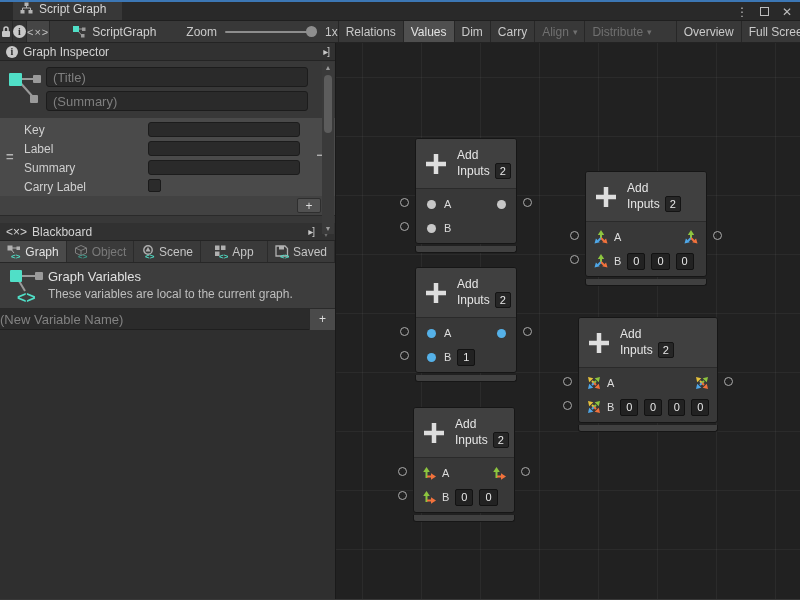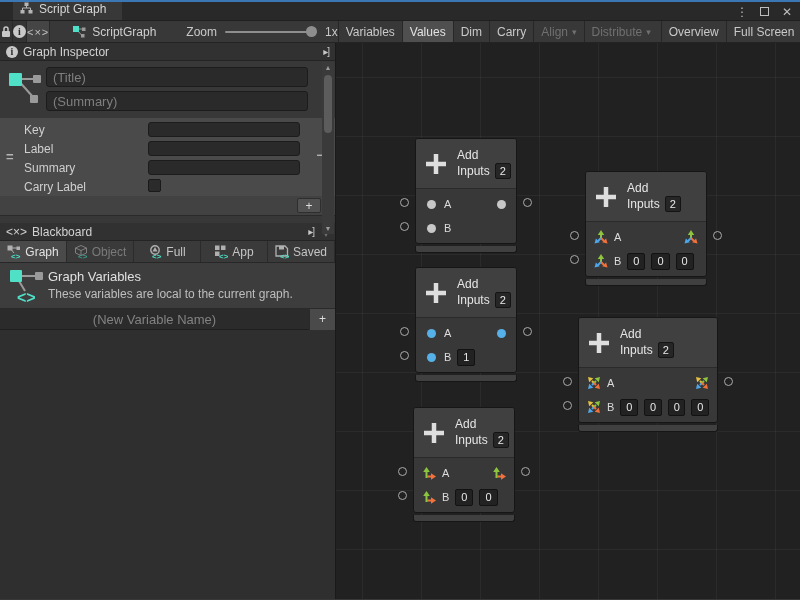--- a/index.html
+++ b/index.html
@@ -34,21 +34,21 @@
   .tb-zoom { display:flex; align-items:center; gap:8px; margin-left:30px; }
   .zoomtrack { position:relative; width:92px; height:2px; background:#8e8e8e; border-radius:1px; }
   .zoomhandle { position:absolute; right:0; top:-4.5px; width:11px; height:11px; border-radius:50%;
     background:#8e8e8e; }
   .tb-buttons { margin-left:auto; display:flex; align-items:stretch; }
   .tbtn { display:flex; align-items:center; gap:4px; padding:0 7px; border-left:1px solid #272727;
     color:#c9c9c9; white-space:nowrap; }
   .tbtn.active { background:#4f4f4f; color:#e2e2e2; }
   .tbtn.disabled { color:#707070; }
   .tbtn .caret { font-size:9px; margin-top:1px; }
-  .tbtn.grp { margin-left:3px; border-left:1px solid #272727; }
+  .tbtn.grp { margin-left:17px; border-left:1px solid #272727; }
 
   
   .main { display:flex; height:556px; }
   .leftpanel { position:relative; width:336px; background:#383838; border-right:1px solid #1a1a1a;
     display:flex; flex-direction:column; }
 
   .sechead { height:18px; background:#313131; border-bottom:1px solid #242424; display:flex;
     align-items:center; gap:5px; padding:0 6px; color:#d2d2d2; flex:none; }
   .sechead .sp { flex:1; }
   .dock { color:#c8c8c8; font-size:10px; letter-spacing:-1px; }
@@ -92,21 +92,21 @@
   .bbtab.active { background:#4a4a4a; color:#e2e2e2; }
   .bbtab.dim { color:#7a7a7a; }
 
   .gvars { position:relative; height:46px; background:#3d3d3d; border-bottom:1px solid #2a2a2a; flex:none; }
   .gvars .t { position:absolute; left:48px; top:6px; font-size:13px; color:#e0e0e0; }
   .gvars .d { position:absolute; left:48px; top:24px; font-size:12px; color:#bebebe; }
   .gvars svg { position:absolute; left:8px; top:4px; }
 
   .newvar { height:21px; background:#2b2b2b; display:flex; align-items:center; flex:none;
     border-bottom:1px solid #1f1f1f; }
-  .newvar input { flex:1; background:transparent; border:none; outline:none; text-align:center;
+  .newvar input { flex:1; background:transparent; border:none; outline:none; text-align:left;
     color:#cfcfcf; font-size:13px; font-family:"Liberation Sans", sans-serif; }
   .newvar input::placeholder { color:#828282; }
   .newvar .vaddbtn { width:26px; height:21px; background:#4a4a4a; border-left:1px solid #2a2a2a;
     color:#dddddd; display:flex; align-items:center; justify-content:center; }
   .bb-empty { flex:1; background:#2f2f2f; }
 
   
   .canvas { position:relative; flex:1; background-color:#212121;
     background-image:linear-gradient(rgba(255,255,255,0.045) 1px, transparent 1px),
                      linear-gradient(90deg, rgba(255,255,255,0.045) 1px, transparent 1px);
@@ -181,21 +181,21 @@
     </div>
     <div class="tb-zoom">
       <span>Zoom</span>
       <span class="zoomtrack">
         <span class="zoomhandle"></span>
       </span>
       <span>1x</span>
     </div>
     <div class="tb-buttons">
       <div class="tbtn">
-        <span>Variables</span>
+        <span>Relations</span>
         </div>
       <div class="tbtn active">
         <span>Values</span>
         </div>
       <div class="tbtn">
         <span>Dim</span>
         </div>
       <div class="tbtn">
         <span>Carry</span>
         </div>
@@ -301,21 +301,21 @@
             <text x="4" y="13.5" font-size="8" font-weight="bold" fill="#3d9a8a">&lt;&gt;</text>
           </svg>
           <span>Object</span>
         </div>
         <div class="bbtab">
           <svg width="14" height="14" viewBox="0 0 14 14">
             <circle cx="7" cy="5" r="4.2" fill="none" stroke="#b0b0b0" stroke-width="1.4"></circle>
             <path d="M7 2 L9.5 6.5 L4.5 6.5 Z" fill="#b0b0b0"></path>
             <text x="4" y="13.5" font-size="8" font-weight="bold" fill="#50DFC7">&lt;&gt;</text>
           </svg>
-          <span>Full</span>
+          <span>Scene</span>
         </div>
         <div class="bbtab">
           <svg width="14" height="14" viewBox="0 0 14 14">
             <rect x="1" y="0.5" width="4.5" height="4.5" fill="#b0b0b0"></rect>
             <rect x="7" y="0.5" width="4.5" height="4.5" fill="#b0b0b0"></rect>
             <rect x="1" y="6.5" width="4.5" height="4.5" fill="#b0b0b0"></rect>
             <text x="5" y="13.5" font-size="8" font-weight="bold" fill="#50DFC7">&lt;&gt;</text>
           </svg>
           <span>App</span>
         </div>

